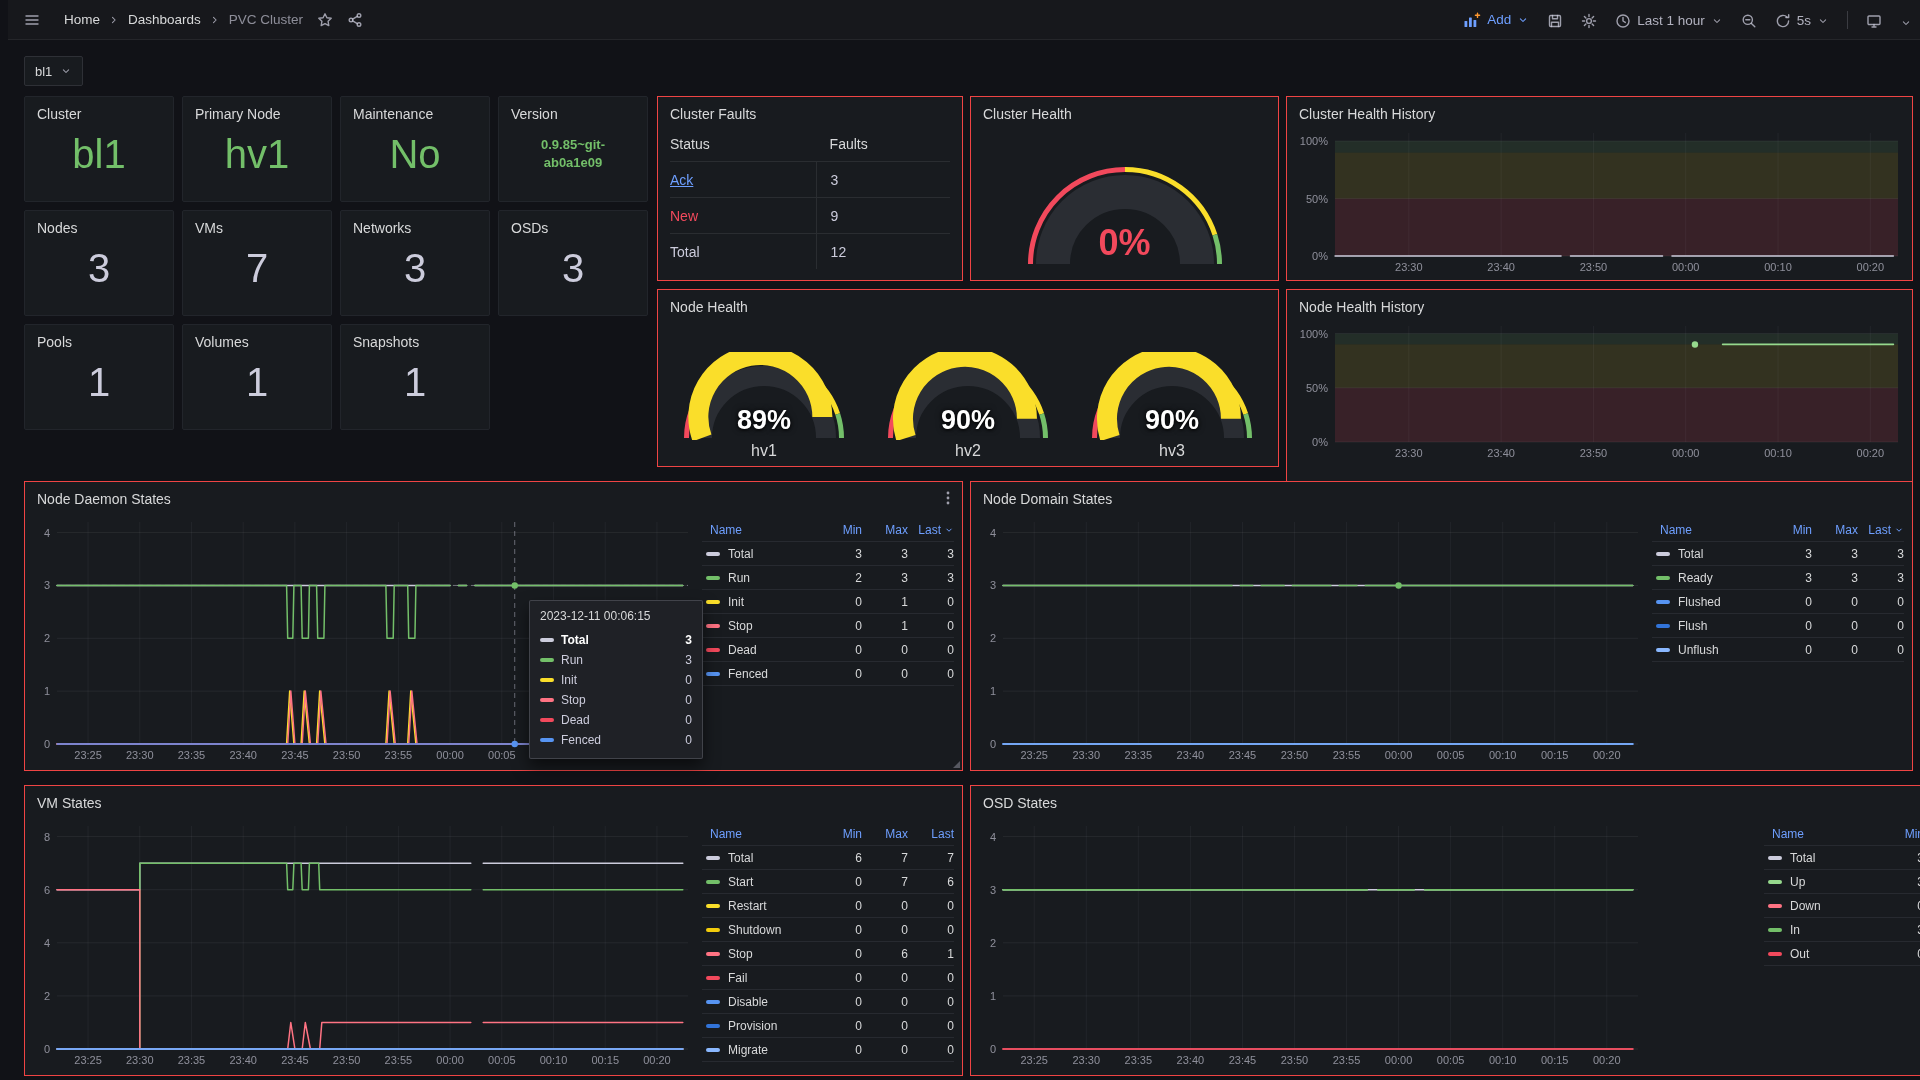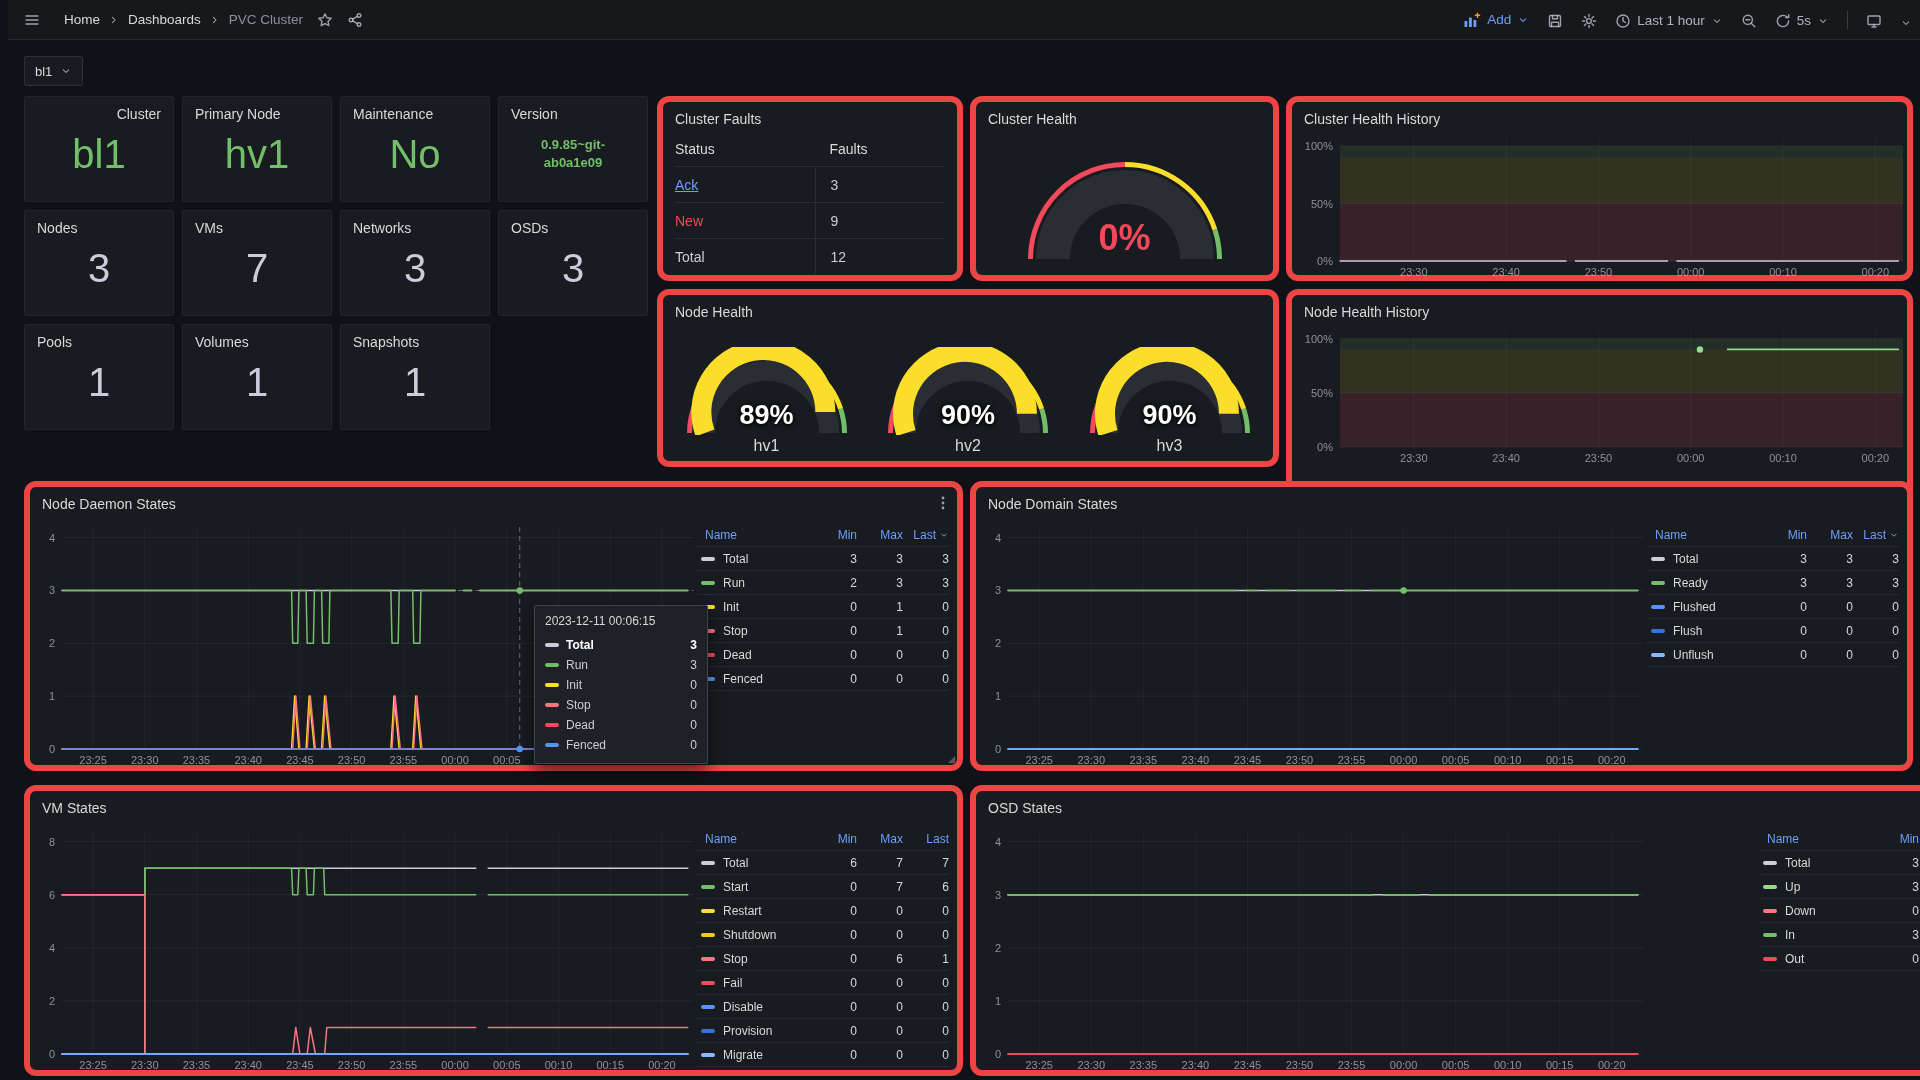--- a/index.html
+++ b/index.html
@@ -19,26 +19,26 @@
   .crumb{color:#d8d9da;cursor:pointer;}
   .crumb.current{color:rgba(204,204,220,0.65);}
   .navtext{font-size:13.5px;color:rgba(204,204,220,0.85);}
   .add-label{color:#6e9fff;font-size:13.5px;font-weight:500;}
   .nav-divider{width:1px;height:18px;background:rgba(204,204,220,0.2);}
   .scroll-thumb{position:absolute;right:2px;top:48px;width:5px;height:64px;border-radius:3px;background:rgba(204,204,220,0.18);}
   
   .var-picker{position:absolute;left:16px;top:56px;height:30px;padding:0 10px;display:flex;align-items:center;gap:8px;
     background:#181b1f;border:1px solid #2e3036;border-radius:2px;font-size:13px;color:#d8d9da;cursor:pointer;box-sizing:border-box;}
   
-  .panel{position:absolute;background:#181b1f;border:6px solid #ef4444;border-radius:12px;box-sizing:border-box;}
+  .panel{position:absolute;background:#181b1f;border:1px solid #ef4444;border-radius:0;box-sizing:border-box;}
   .panel-title{padding:9px 12px 0 12px;font-size:14px;font-weight:500;color:#d8d9da;white-space:nowrap;}
   
   .stats-grid{position:absolute;inset:0;}
   .stat{position:absolute;width:150px;height:106px;background:#181b1f;border:1px solid #22252b;border-radius:2px;box-sizing:border-box;}
-  .stat:nth-child(1){left:16px;top:96px;text-align:right;}  .stat:nth-child(2){left:174px;top:96px;}
+  .stat:nth-child(1){left:16px;top:96px;}  .stat:nth-child(2){left:174px;top:96px;}
   .stat:nth-child(3){left:332px;top:96px;} .stat:nth-child(4){left:490px;top:96px;}
   .stat:nth-child(5){left:16px;top:210px;} .stat:nth-child(6){left:174px;top:210px;}
   .stat:nth-child(7){left:332px;top:210px;}.stat:nth-child(8){left:490px;top:210px;}
   .stat:nth-child(9){left:16px;top:324px;} .stat:nth-child(10){left:174px;top:324px;}
   .stat:nth-child(11){left:332px;top:324px;}
   .stat-value{display:flex;align-items:center;justify-content:center;height:64px;font-size:40px;font-weight:500;}
   .stat:nth-child(4) .stat-value{font-size:13px;font-weight:600;line-height:1.35;text-align:center;
     padding:0 30px;overflow-wrap:break-word;display:block;height:auto;margin-top:14px;}
   
   .p-faults{left:649px;top:96px;width:306px;height:185px;}

